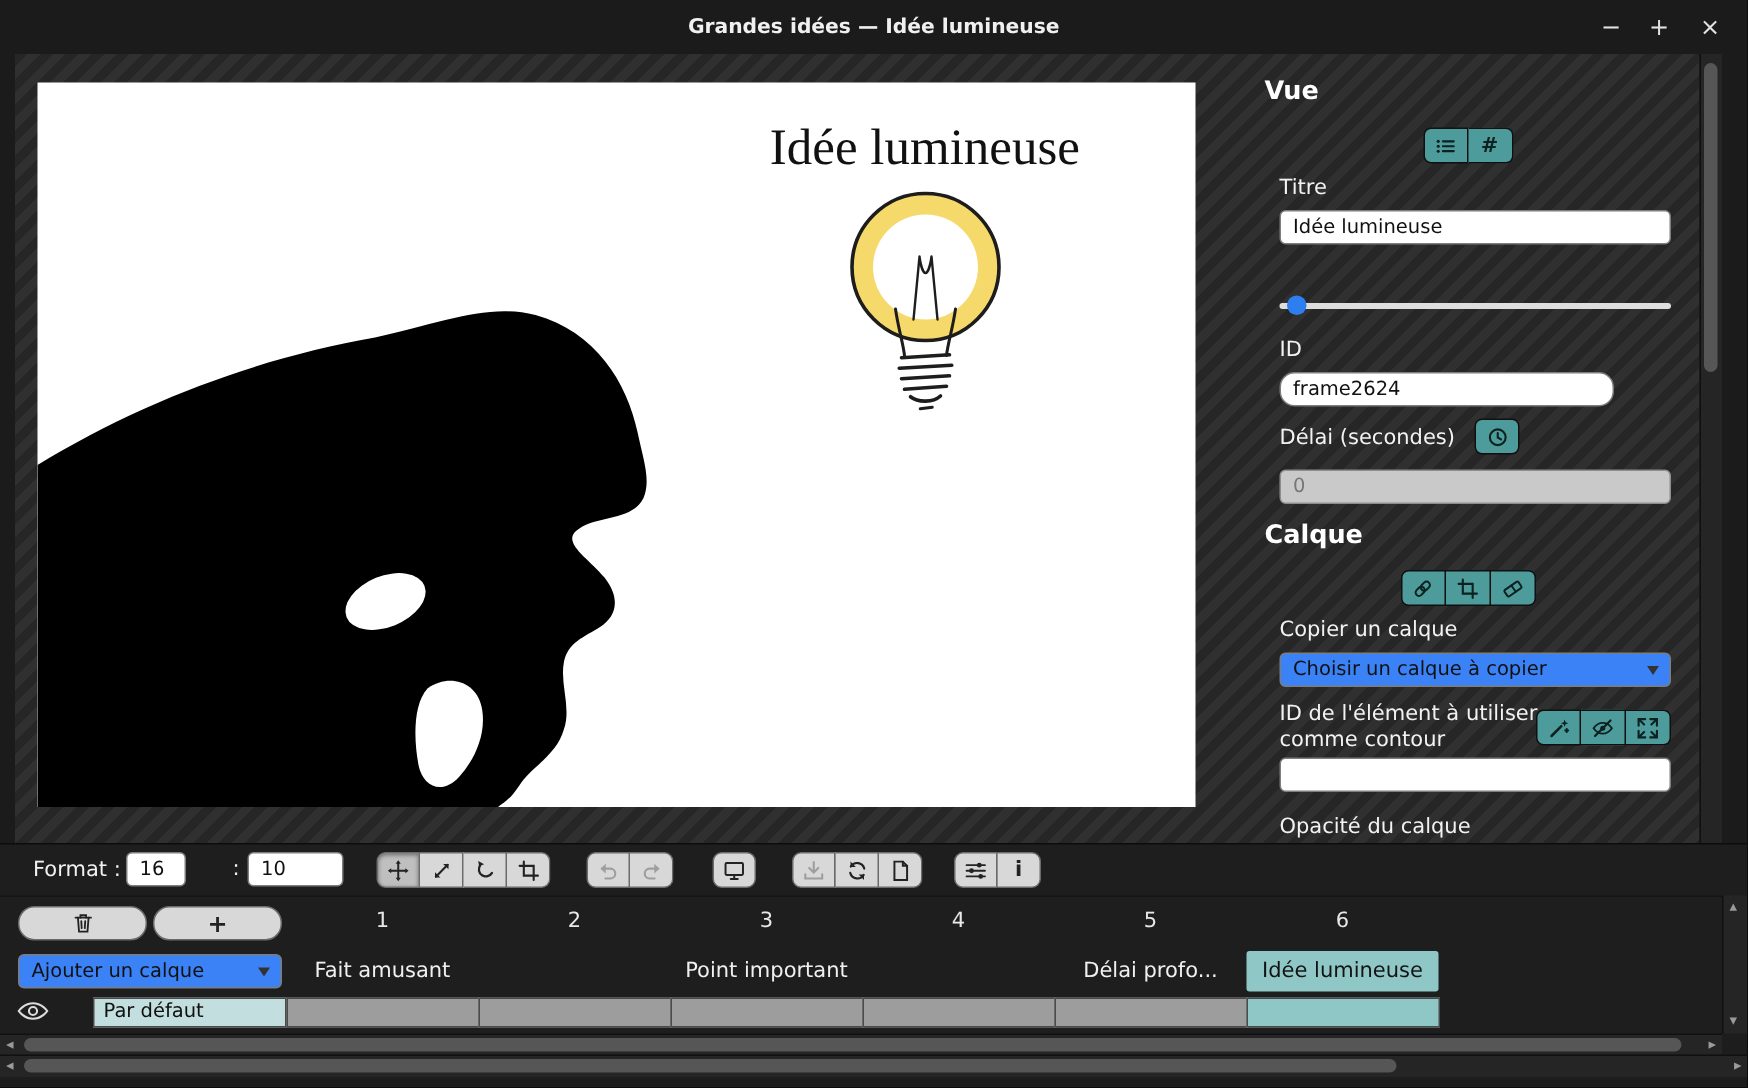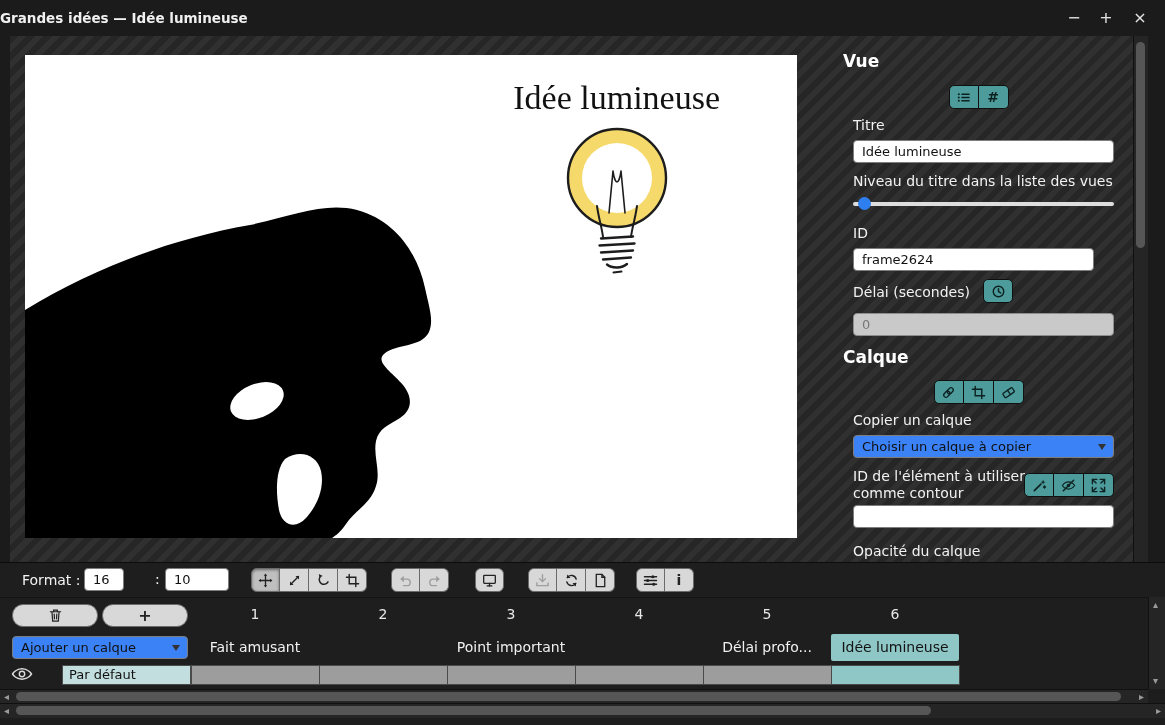--- a/index.html
+++ b/index.html
@@ -3,21 +3,21 @@
 <meta charset="utf-8">
 <style>
   html,body{margin:0;padding:0;background:#000;}
   .window{position:relative;width:1165px;height:725px;background:#1d1d1d;
     font-family:"DejaVu Sans",sans-serif;overflow:hidden;cursor:default;}
 
   
   .titlebar{position:absolute;left:0;top:0;width:1165px;height:36px;background:#1b1b1b;
     border-bottom:1px solid #0c0c0c;}
   .titlebar .title{position:absolute;left:0;top:0;width:100%;height:36px;line-height:36px;
-    text-align:left;color:#f0f0f0;font-size:13.5px;font-weight:bold;}
+    text-align:center;color:#f0f0f0;font-size:13.5px;font-weight:bold;}
   .wctl{position:absolute;top:0;height:36px;line-height:36px;width:22px;text-align:center;
     color:#e2e2e2;font-size:16px;cursor:pointer;}
 
   
   .content-row{position:absolute;left:0;top:36px;width:1165px;height:526px;background:#1b1b1b;overflow:hidden;}
   .stripes{position:absolute;left:10px;top:0;width:1123px;height:526px;
     background:repeating-linear-gradient(135deg,#262626 0 6px,#303030 6px 12px);}
   .slide{position:absolute;left:25px;top:19px;width:772px;height:483px;background:#fff;}
 
   
@@ -143,28 +143,27 @@
           </button>
           <button class="tbtn">
             <span>#</span>
           </button>
         </div>
       </div>
 
       <div class="lbl" style="left:10px;top:81px">Titre</div>
       <input class="tin" style="left: 10px; top: 104px; width: 261px;" value="Idée lumineuse">
 
-      <div class="lbl" style="left:10px;top:137px">Niveau du titre dans la liste des vues</div>
       <div class="slider" style="left:10px;top:161px;width:261px">
         <div class="slider-track"></div>
         <div class="slider-thumb"></div>
       </div>
 
       <div class="lbl" style="left:10px;top:189px">ID</div>
-      <input class="tin" style="left: 10px; top: 212px; width: 241px;" value="frame2624">
+      <input class="tin" style="left: 10px; top: 212px; width: 223px; border-radius: 10px;" value="frame2624">
 
       <div class="lbl" style="left:10px;top:248px">Délai (secondes)</div>
       <div class="btn-group abs" style="left:140px;top:243px">
         <button class="tbtn">
           <svg class="ic" viewBox="0 0 16 16" stroke="currentColor" fill="none" stroke-width="1.5" stroke-linecap="round">
             <circle cx="8" cy="8" r="5.6"></circle>
               <path d="M8 5v3.2l2.3 1.3"></path>
           </svg>
         </button>
       </div>

